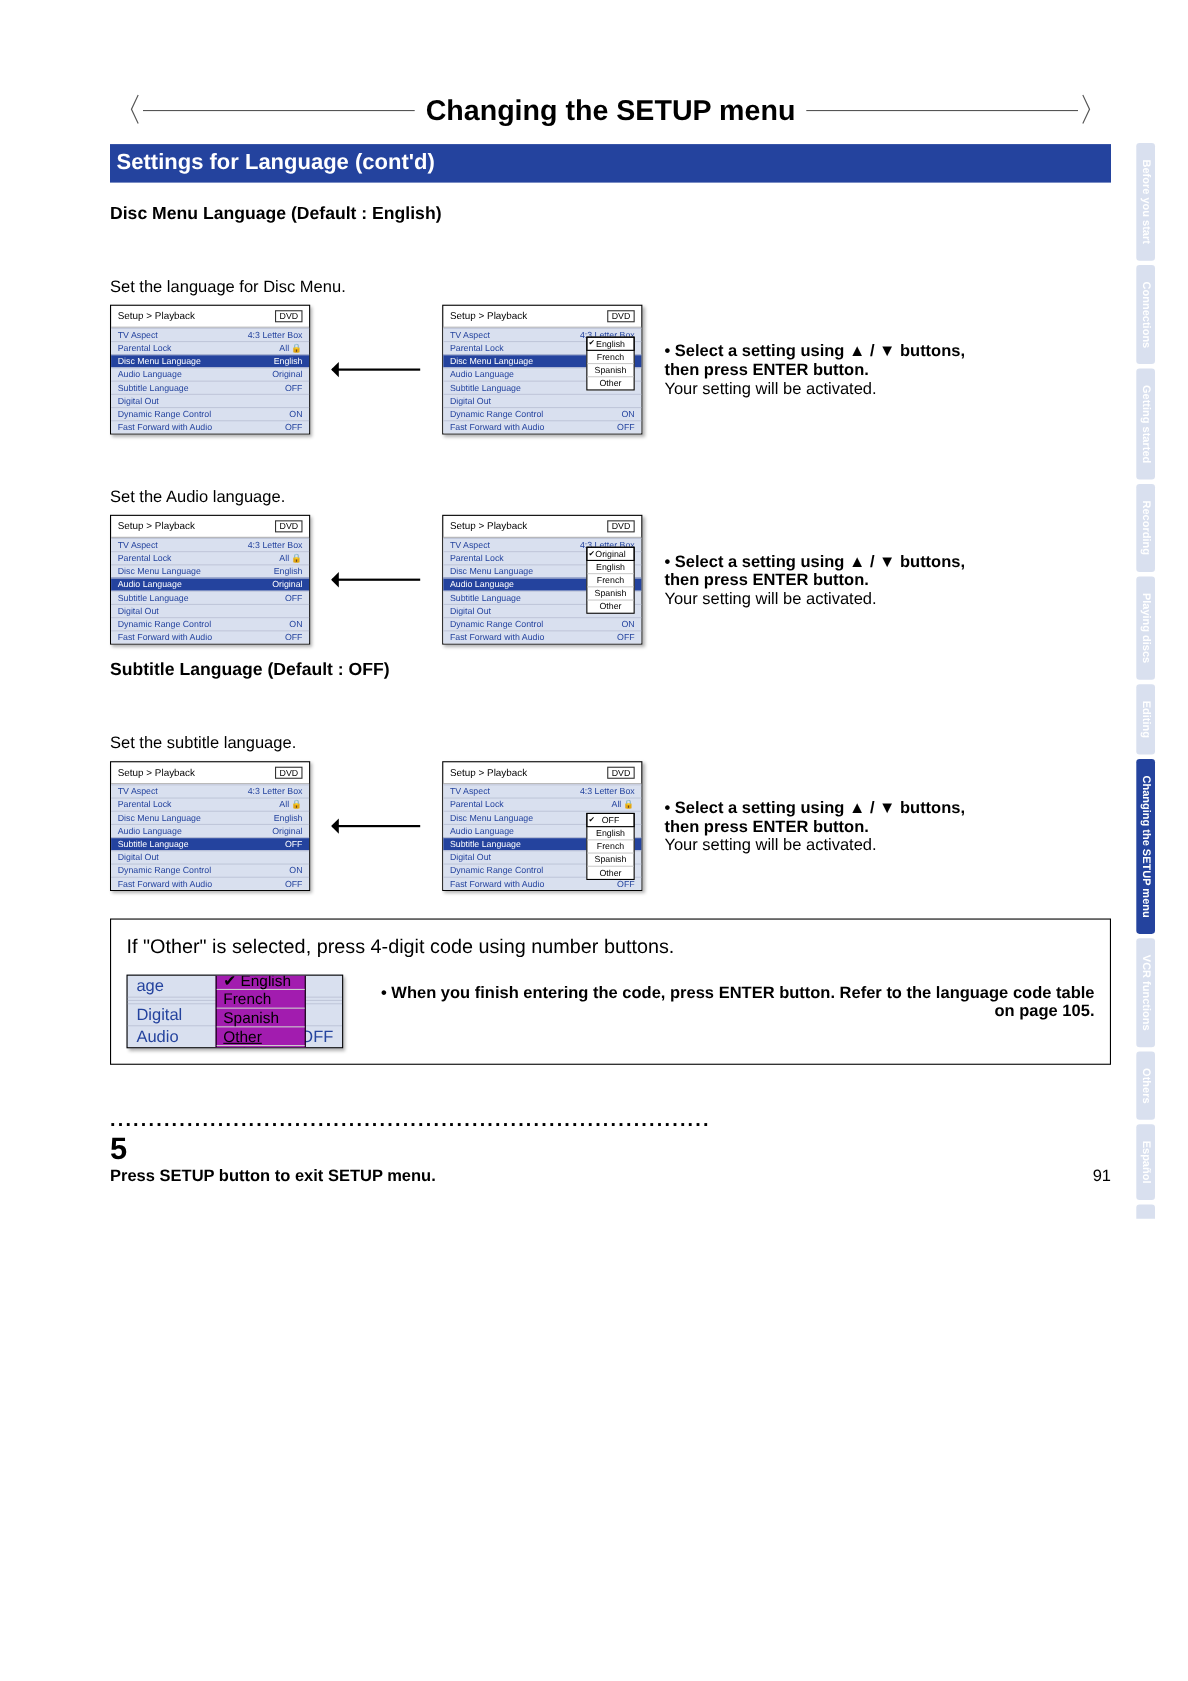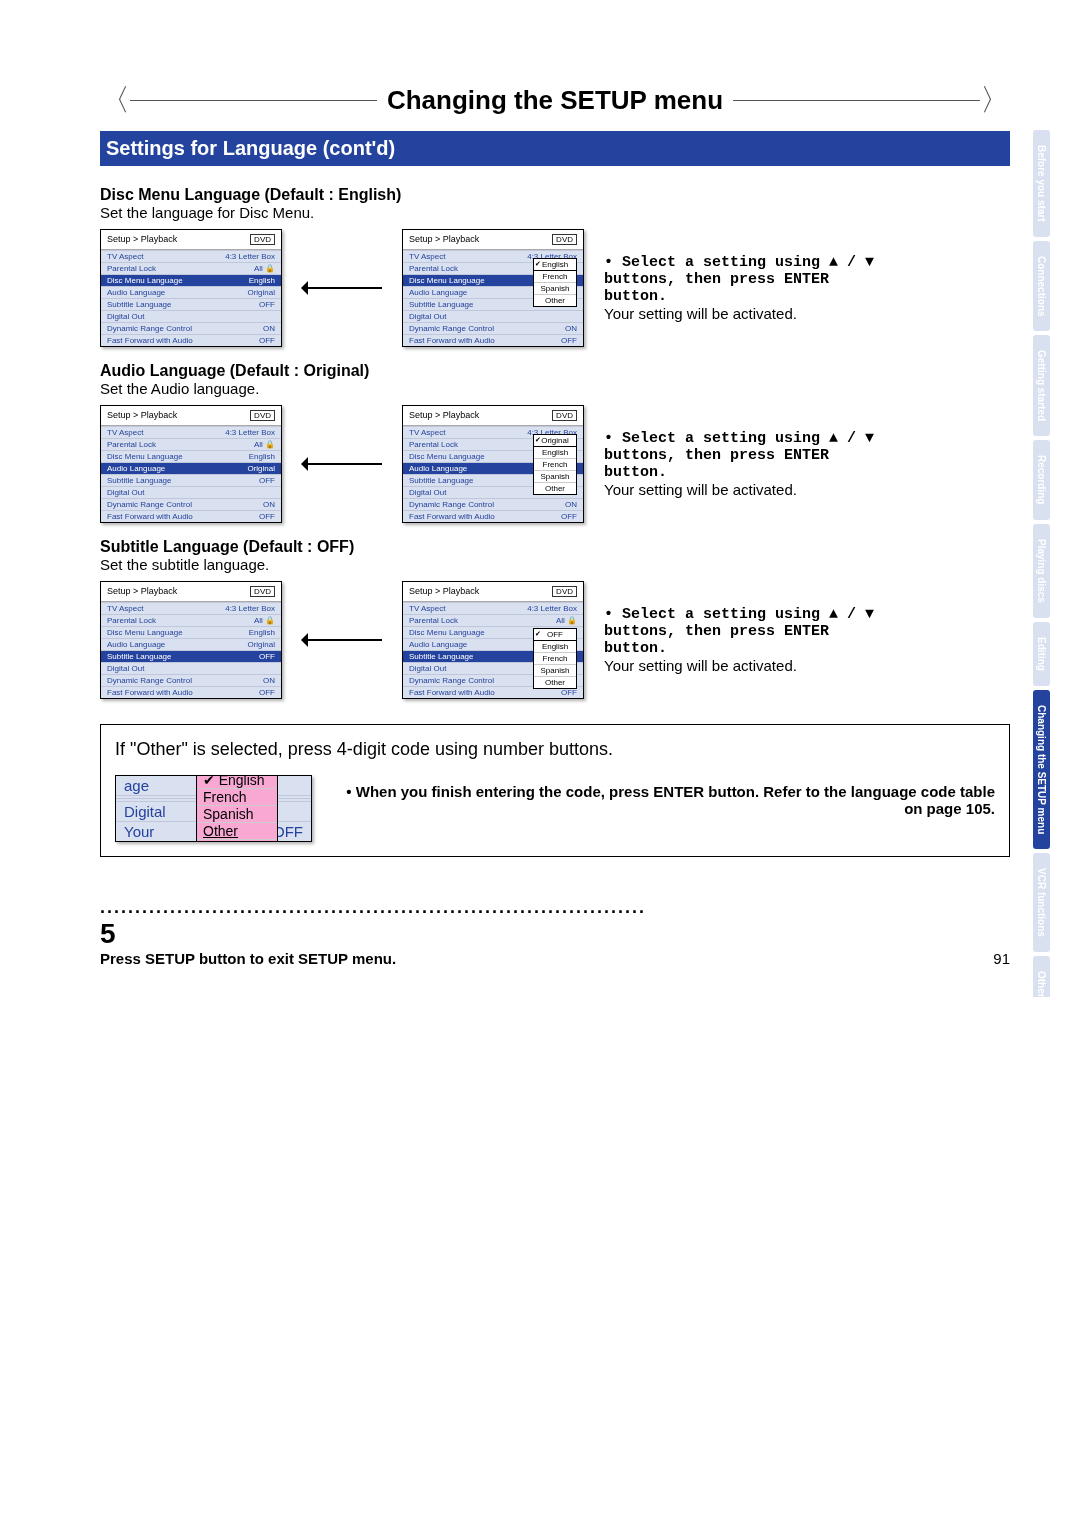--- a/index.html
+++ b/index.html
@@ -43,20 +43,21 @@
     margin-bottom: 20px;
   }
   .section-title {
     font-weight: bold;
     font-size: 16px;
     margin-top: 6px;
   }
   .section-sub {
     font-size: 15px;
     margin-bottom: 8px;
+    margin-top: 48px;
   }
   .row3 {
     display: flex;
     align-items: center;
     gap: 20px;
     margin-bottom: 15px;
   }
   .panel {
     width: 180px;
     background: #fff;
@@ -110,21 +111,20 @@
     top: -6px;
     border: 7px solid transparent;
     border-right-color: #000;
   }
   .right-text {
     width: 280px;
     font-size: 15px;
   }
   .right-text .bold {
     font-weight: bold;
-    font-family: Liberation Mono, monospace;
   }
   .dropdown {
     position: absolute;
     right: 6px;
     top: 28px;
     background: #fff;
     border: 1px solid #000;
     font-size: 8px;
     width: 42px;
     z-index: 5;
@@ -170,21 +170,21 @@
     display: flex;
     justify-content: space-between;
     padding: 1px 8px;
     color: #24439e;
     border-top: 1px solid #c0c7da;
   }
   .code-drop {
     position: absolute;
     left: 80px;
     top: -6px;
-    background: #f9a8d4;
+    background: #a21caf;
     border: 1px solid #000;
     font-size: 14px;
     width: 80px;
   }
   .code-drop div { padding: 0 6px; border-top: 1px solid #ccc; }
   .code-drop .under { text-decoration: underline; }
   .code-text {
     flex: 1;
     font-size: 15px;
     font-weight: bold;
@@ -337,21 +337,20 @@
         <div>Spanish</div>
         <div>Other</div>
       </div>
     </div>
     <div class="right-text">
       <div class="bold">• Select a setting using ▲ / ▼ buttons, then press ENTER button.</div>
       <div>Your setting will be activated.</div>
     </div>
   </div>
 
-  <div class="section-title">Audio Language (Default : Original)</div>
   <div class="section-sub">Set the Audio language.</div>
   <div class="row3">
     <div class="panel">
       <div class="panel-head">
           <span>Setup &gt; Playback</span>
           <span class="dvd-badge">DVD</span>
         </div>
       <div class="panel-body">
         <div class="panel-row">
             <span>TV Aspect</span>
@@ -553,21 +552,21 @@
         <div class="cp-row">
             <span></span>
           </div>
         <div class="cp-row">
             <span></span>
           </div>
         <div class="cp-row">
             <span>Digital</span>
           </div>
         <div class="cp-row">
-            <span>Your</span>
+            <span>Audio</span>
             <span>OFF</span>
           </div>
         <div class="code-drop">
           <div>✔ <span>English</span></div>
           <div>French</div>
           <div>Spanish</div>
           <div class="under">Other</div>
           <div style="font-size:11px;">Code Input</div>
 
         </div>

